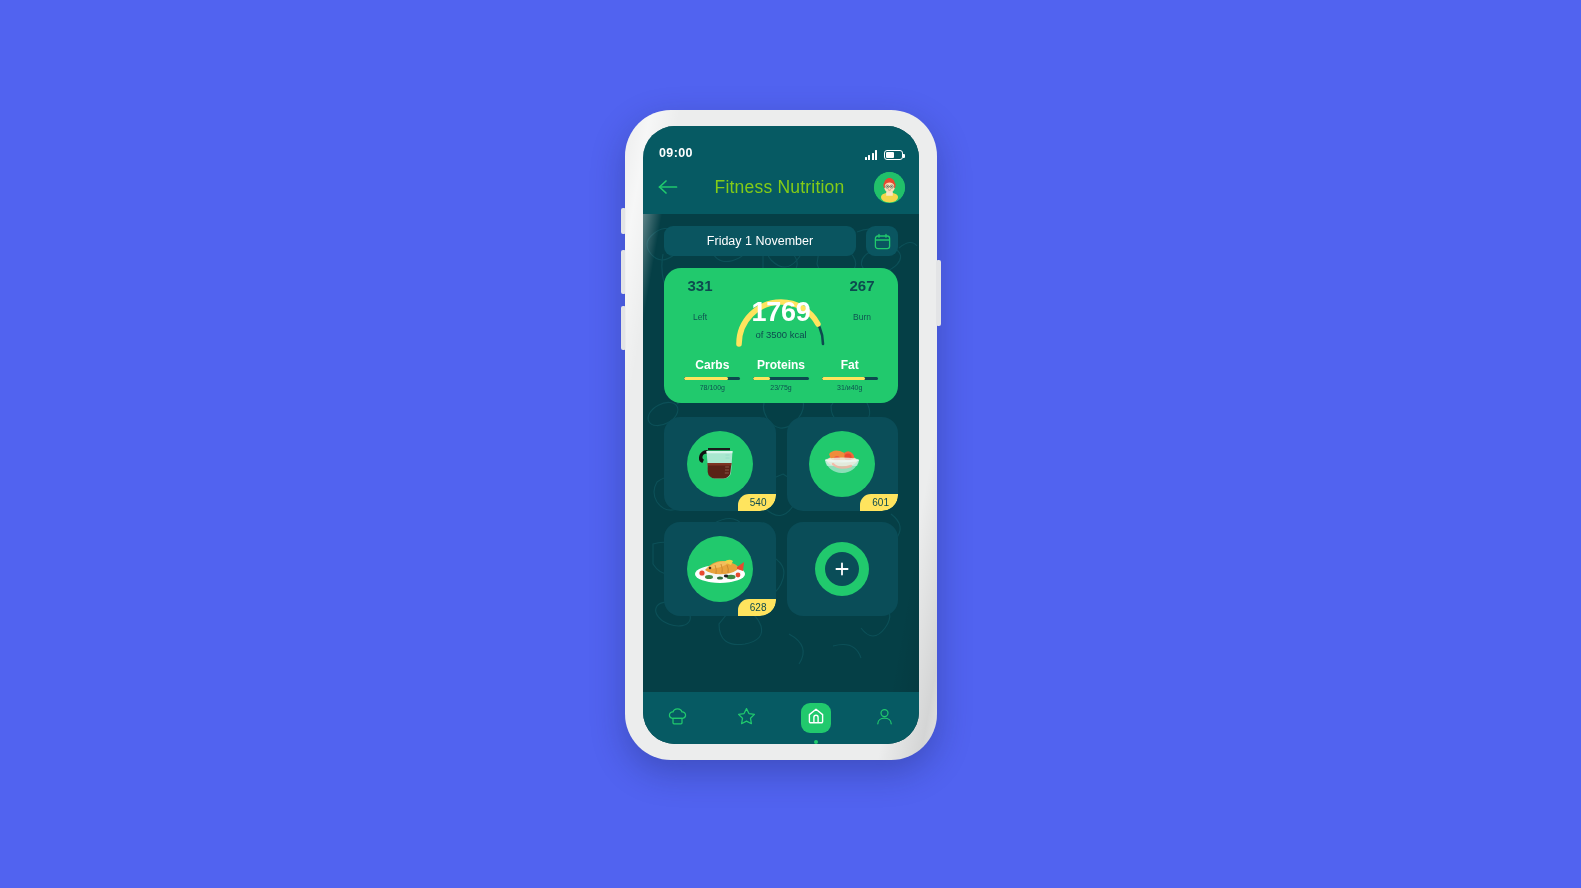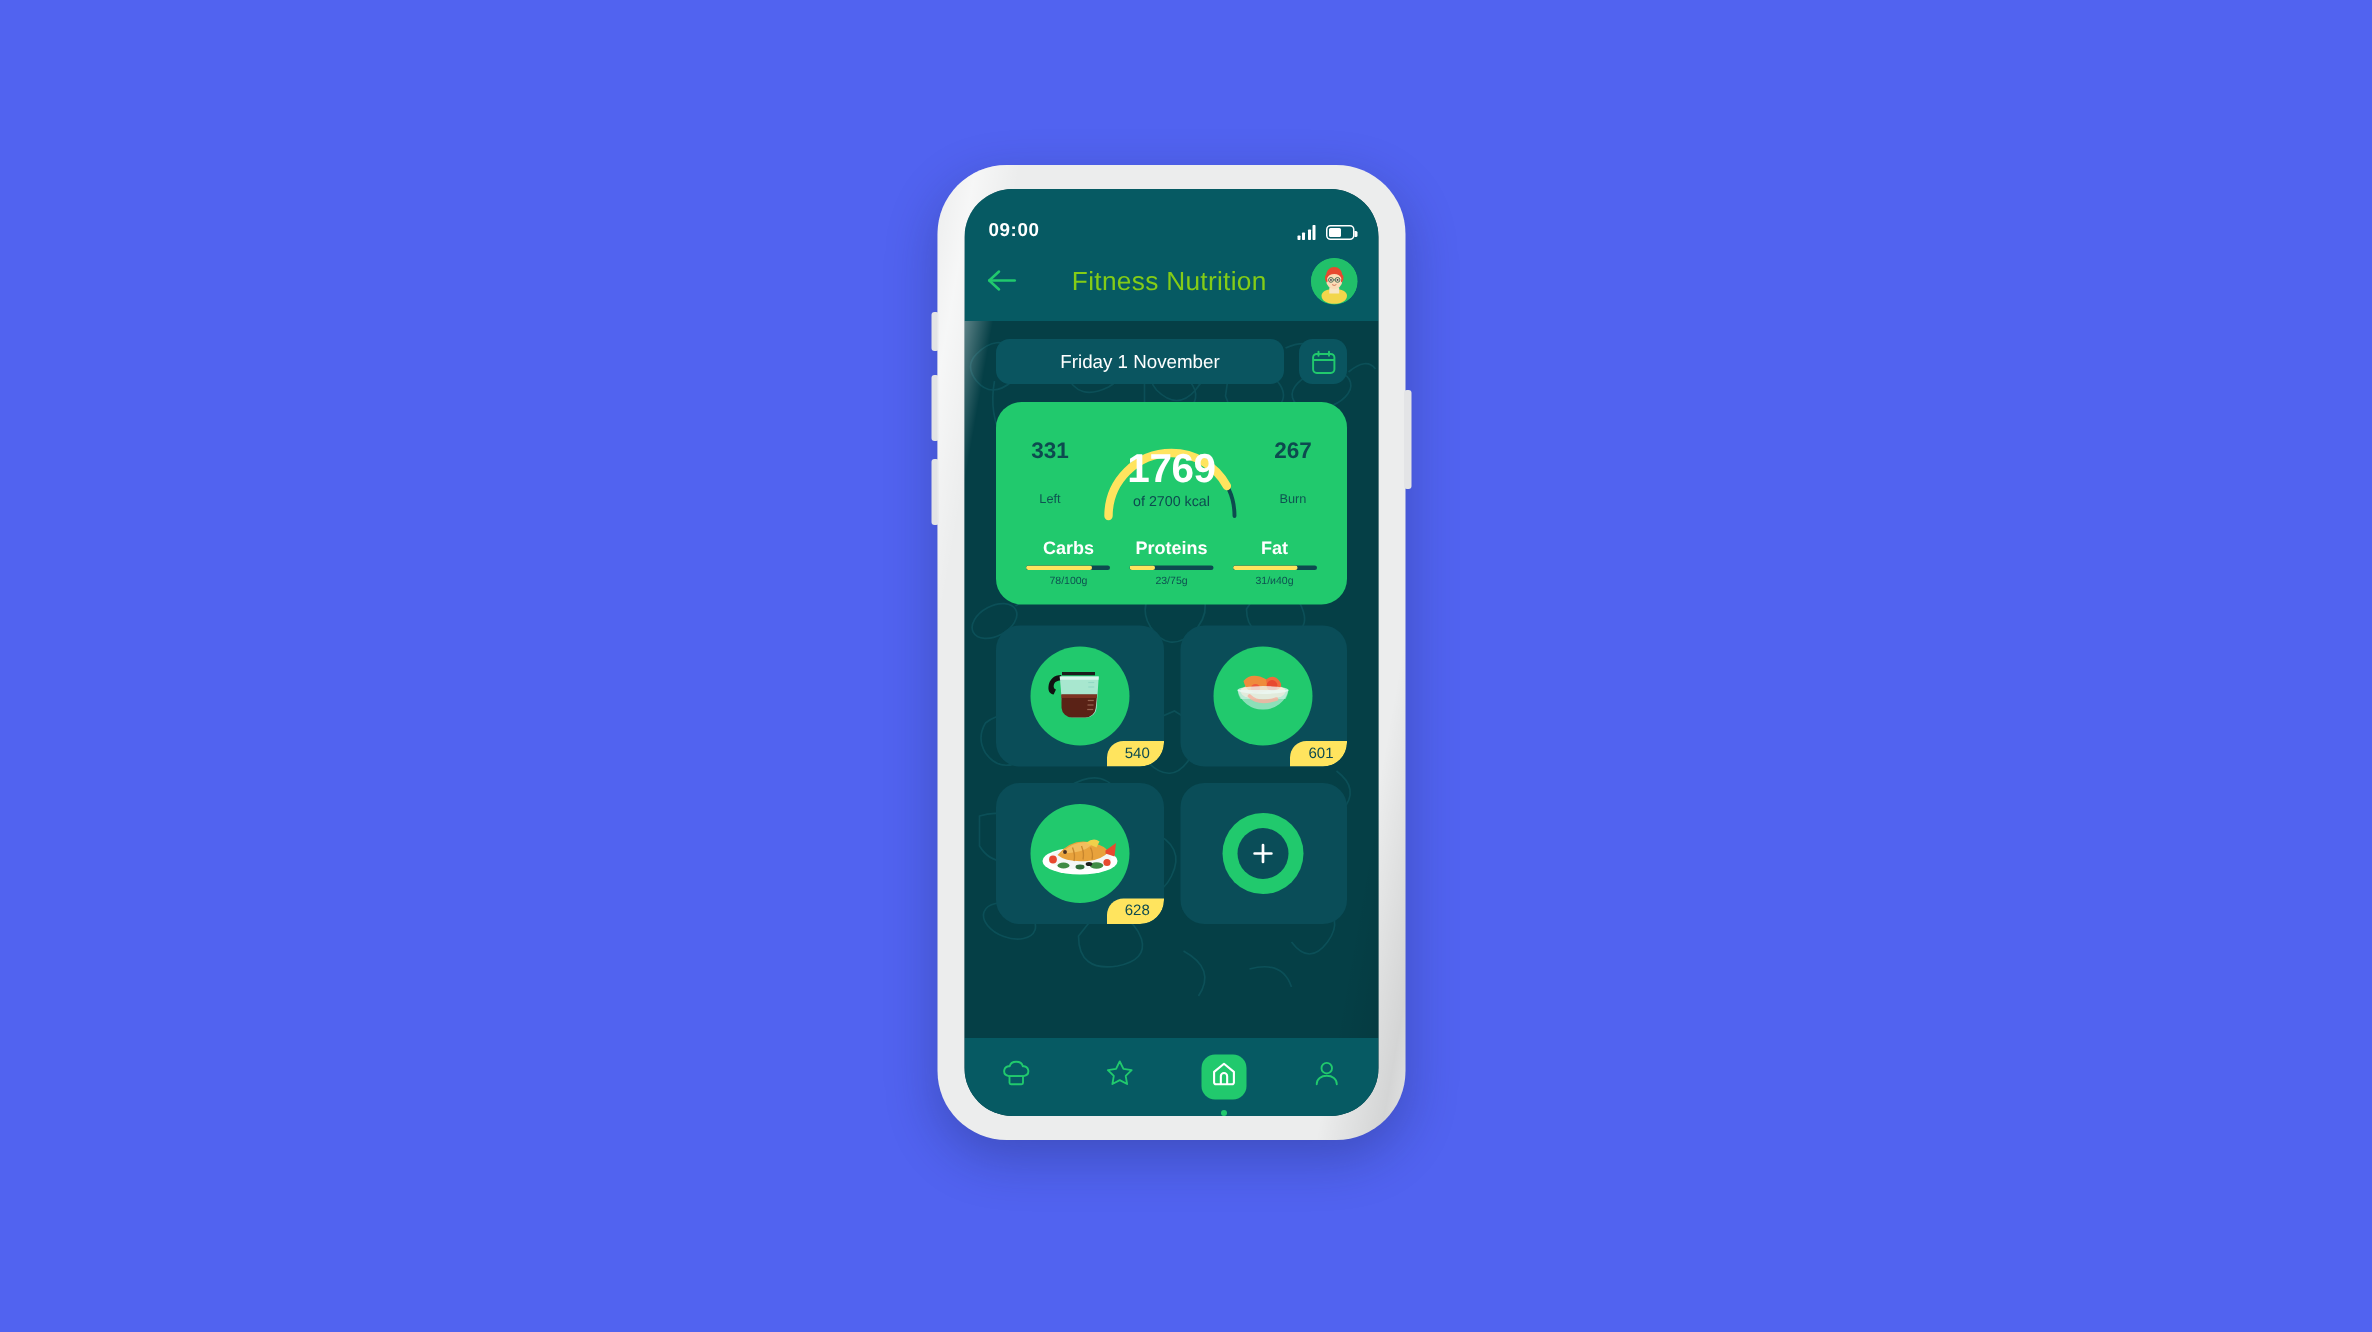--- a/index.html
+++ b/index.html
@@ -165,21 +165,21 @@
   }
 
   
   #calorie-card {
     margin-top: 12px;
     background: #21c96d;
     border-radius: 17px;
     padding: 10px 14px 12px;
   }
   #gauge-row {
-    display: flex; align-items: center; justify-content: space-between;
+    display: flex; justify-content: space-between;
     height: 74px;
   }
   .side-stat { text-align: center; width: 44px; }
   .side-stat .num {
     color: #0d4a4f; font-size: 15px; font-weight: bold; line-height: 1.05;
   }
   .side-stat .lbl {
     color: #0d4a4f; font-size: 8.5px; margin-top: 18px; opacity: .92;
   }
   #gauge-wrap {
@@ -404,21 +404,21 @@
                 <div class="num">331</div>
                 <div class="lbl">Left</div>
               </div>
 
               <div id="gauge-wrap">
                 <svg id="gauge-svg" width="116" height="74" viewBox="0 0 116 74">
                   <path id="gauge-track" fill="none" stroke="#0d4a4f" stroke-width="2.6" stroke-linecap="round" d="M 16 66 A 42 42 0 1 1 100 66"></path>
                   <path id="gauge-fill" fill="none" stroke="#ffe45e" stroke-width="5.6" stroke-linecap="round" d="M 16 66 A 42 42 0 1 1 100 66" style="stroke-dasharray: 131.965; stroke-dashoffset: 21.1145;"></path>
                 </svg>
                 <div id="kcal-value">1769</div>
-                <div id="kcal-sub">of 2700 kcal</div>
+                <div id="kcal-sub">of 3500 kcal</div>
               </div>
 
               <div class="side-stat">
                 <div class="num">267</div>
                 <div class="lbl">Burn</div>
               </div>
 
             </div>
 
             <div id="macros">

